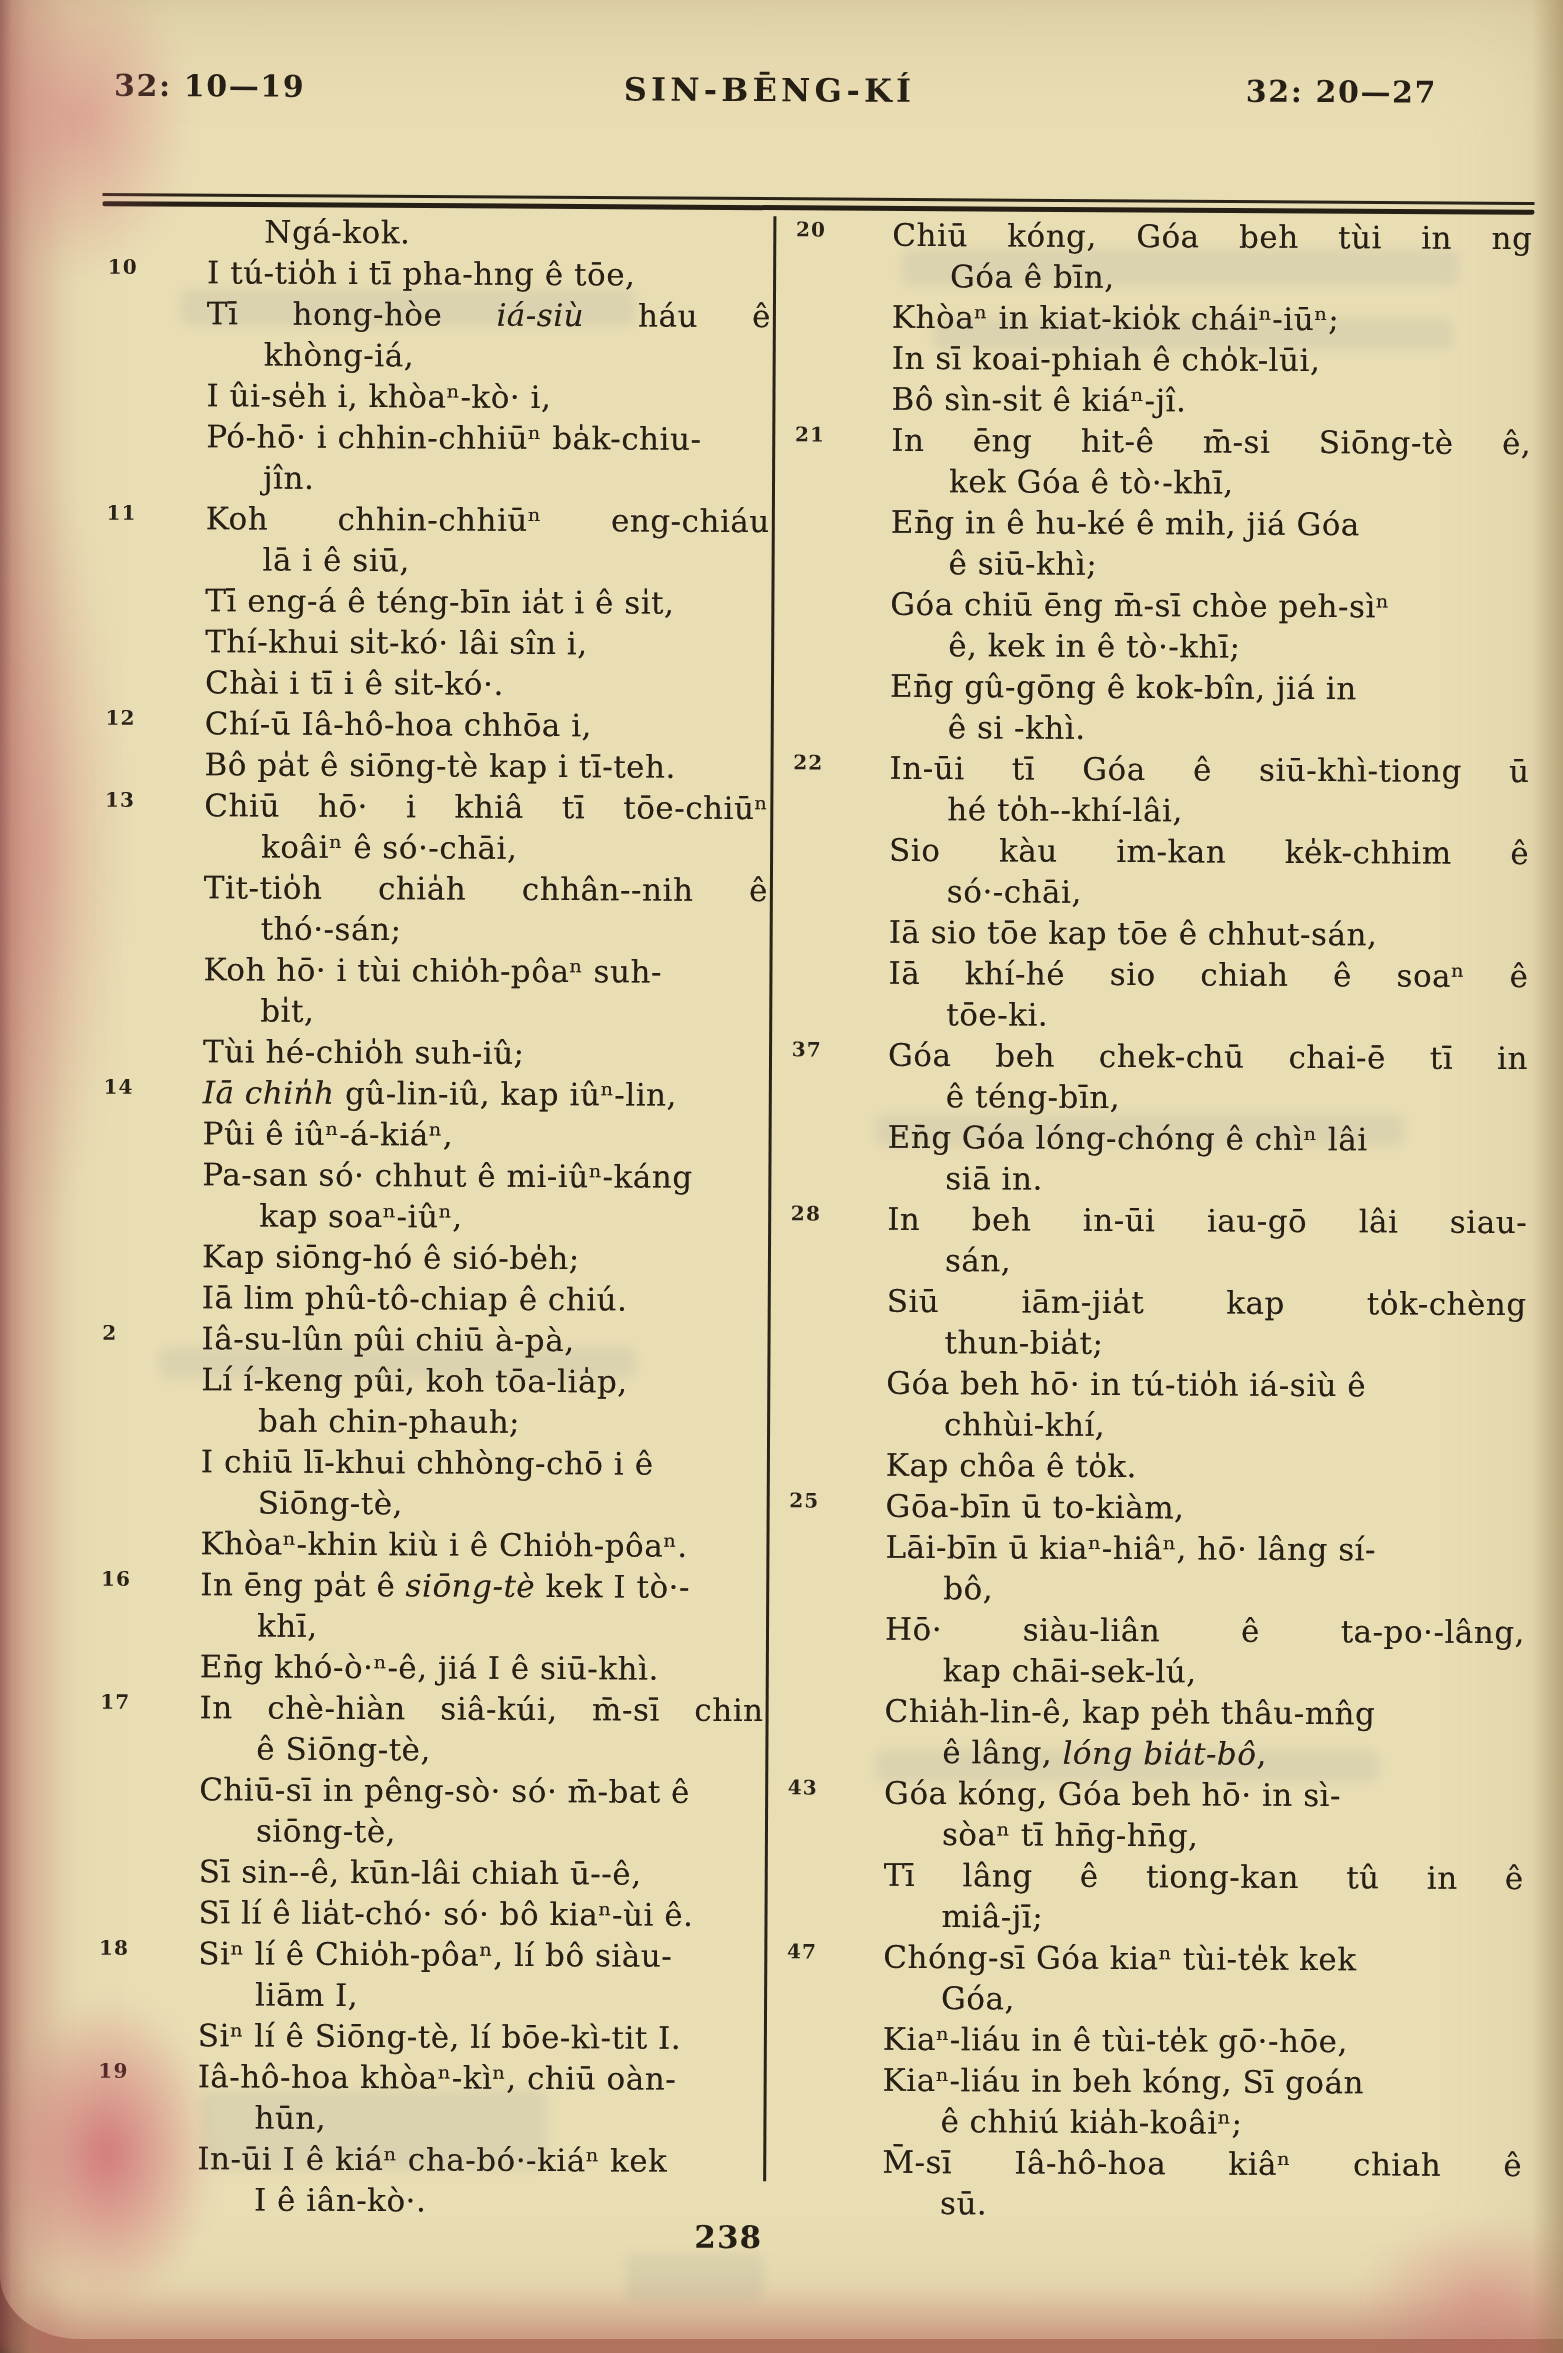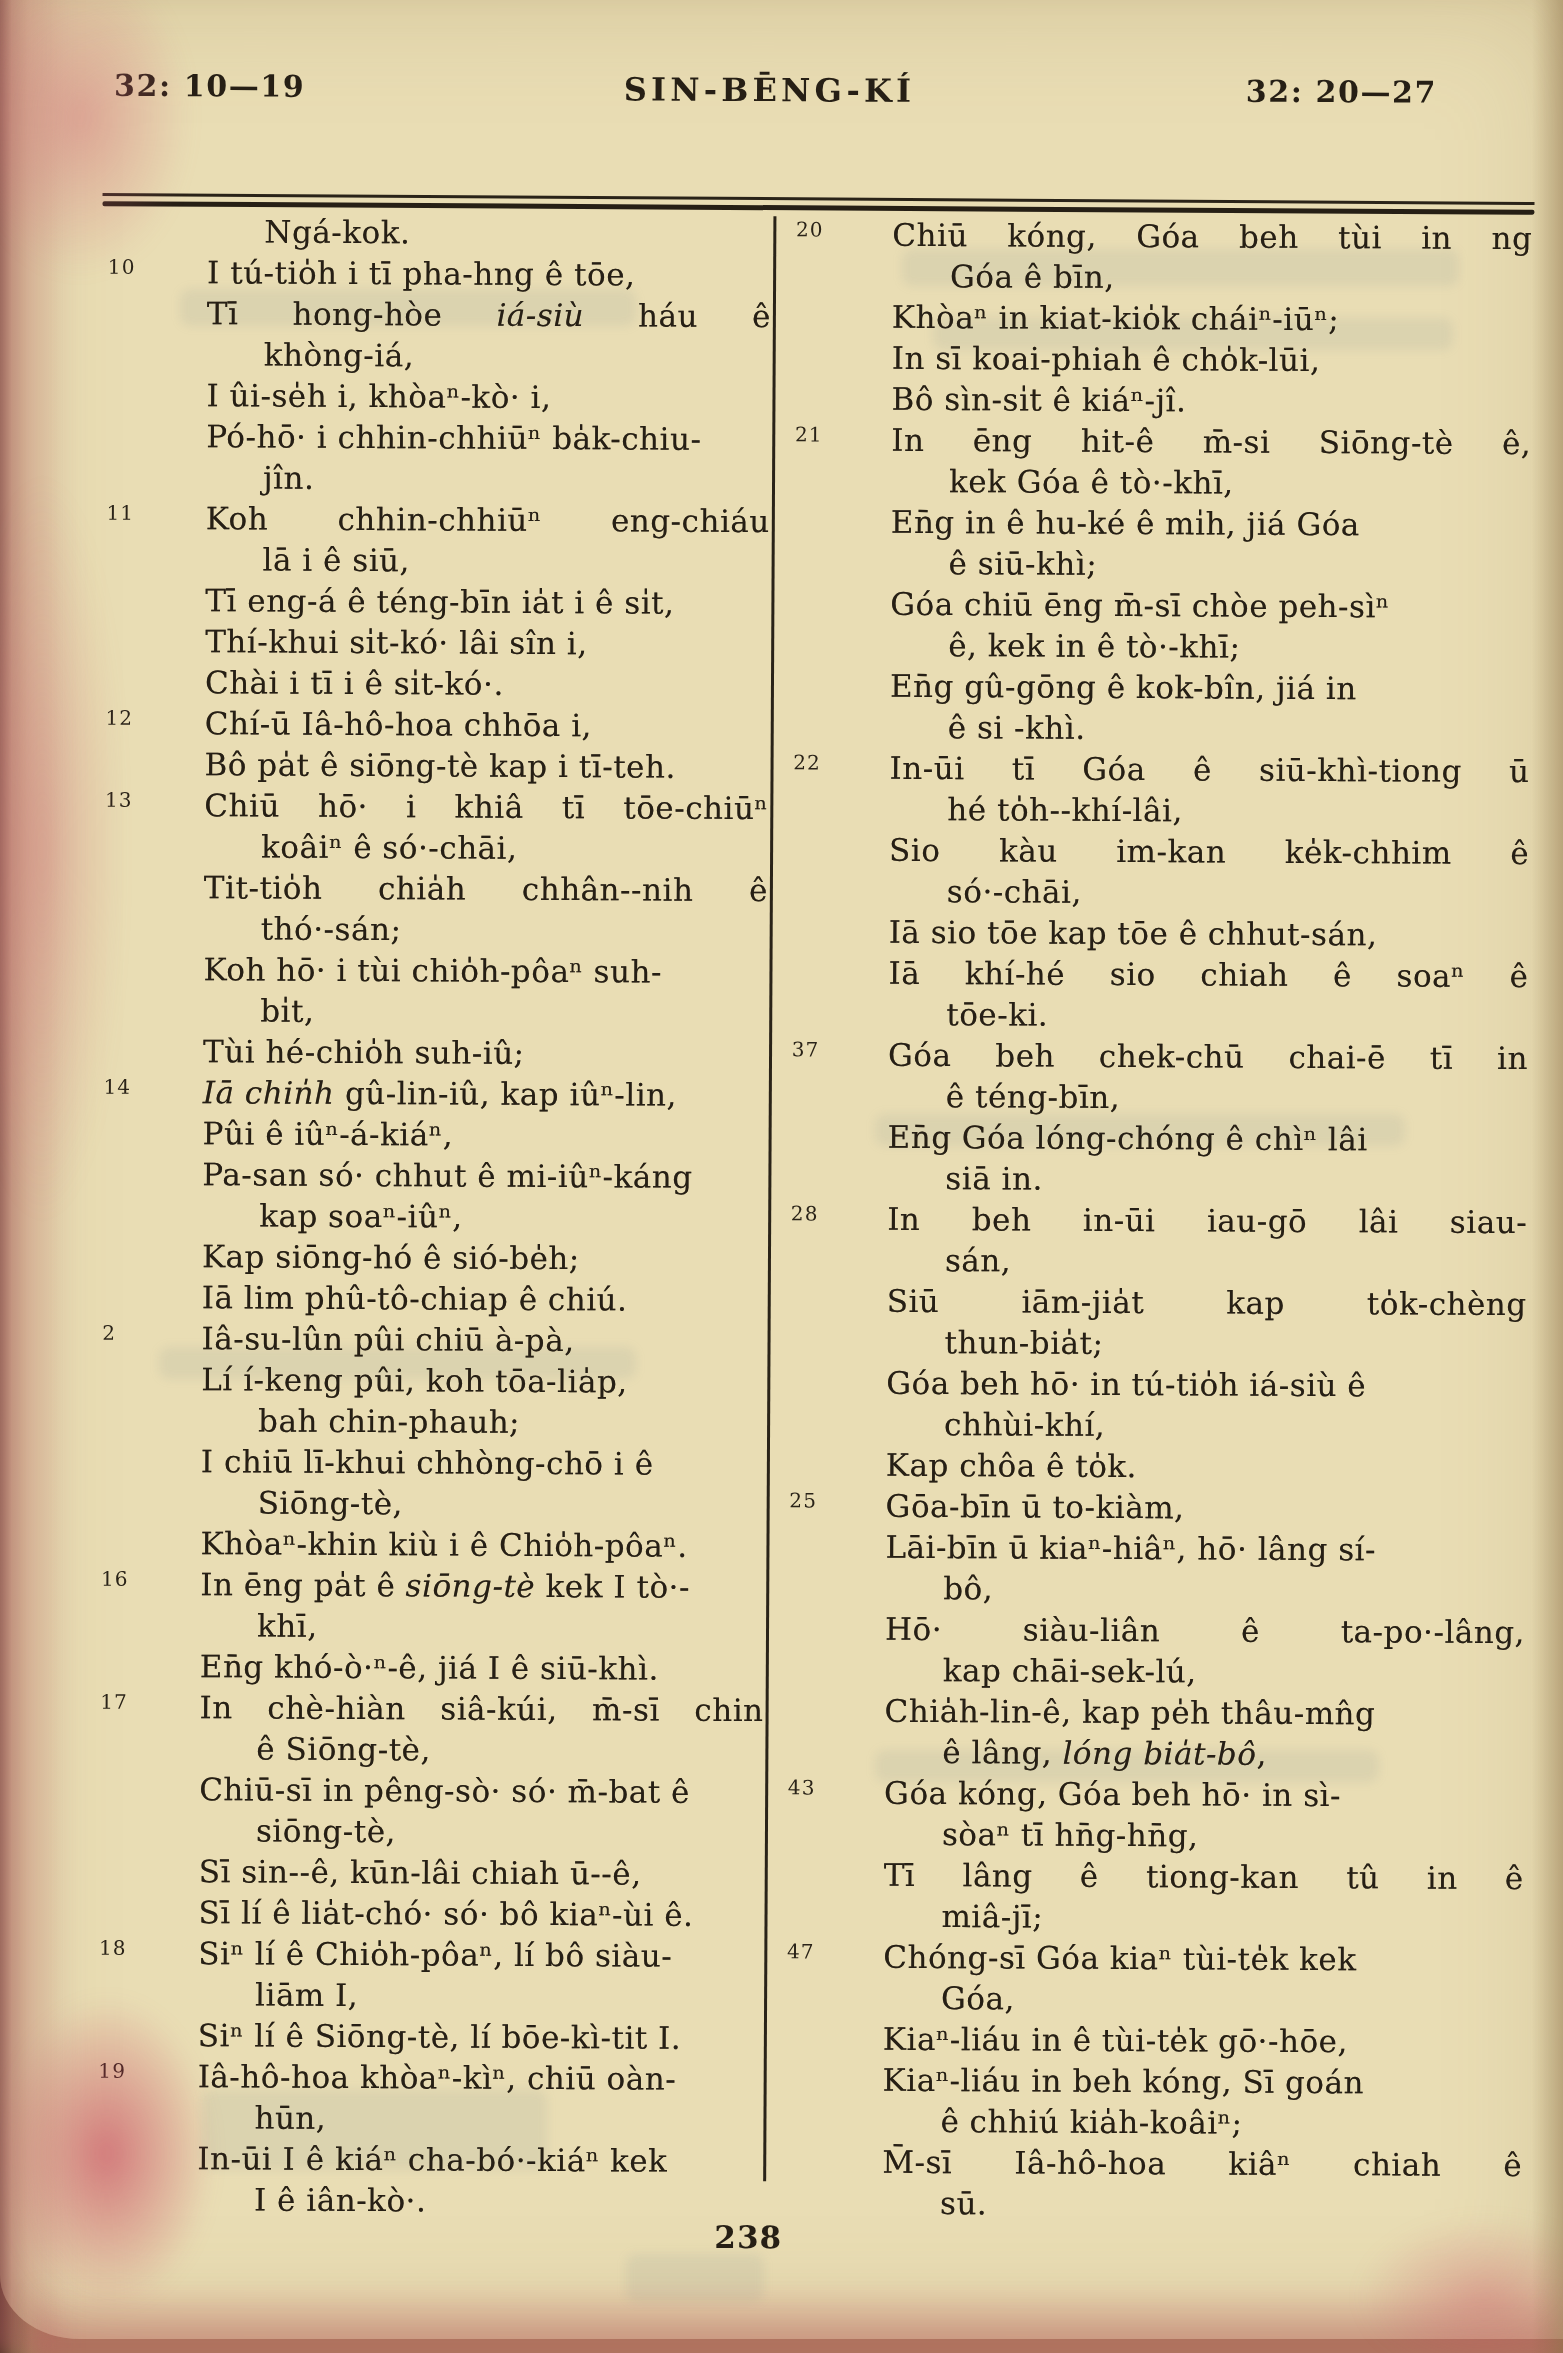--- a/index.html
+++ b/index.html
@@ -60,37 +60,37 @@
   .rule-a{position:absolute;left:103px;top:194px;width:1432px;height:2.7px;background:#2a2318;transform:rotate(.06deg);}
   .rule-b{position:absolute;left:103px;top:202px;width:1432px;height:5.3px;background:#261f15;border-radius:2.1px;transform:rotate(.04deg);}
   .divider{position:absolute;left:774px;top:213px;width:2.7px;height:1965px;background:#2a2318;}
 
   .col{position:absolute;top:211px;}
   .col-left{left:106px;width:668px;}
   .col-right{left:794px;width:743px;}
   .line{position:relative;height:41px;}
   .vnum{
     position:absolute;left:2.7px;top:3.2px;
-    font-size:20px;font-weight:normal;letter-spacing:1.1px;color:#2a2318;
+    font-size:20px;font-weight:bold;letter-spacing:1.1px;color:#2a2318;
   }
   .txt{
     display:inline-block;font-size:31px;line-height:41px;letter-spacing:0.5px;
     white-space:nowrap;color:#261f15;
     text-shadow:0 0 0.5px rgba(40,30,15,.55);
   }
   .col-left .ind0{margin-left:102px;}
   .col-left .ind1{margin-left:159px;}
   .col-right .ind0{margin-left:99px;}
   .col-right .ind1{margin-left:157px;}
   .col-left .just{width:564px;white-space:normal;text-align:justify;text-align-last:justify;}
   .col-right .just{width:640px;white-space:normal;text-align:justify;text-align-last:justify;}
   .txt i{font-style:italic;}
 
   .pagenum{
-    position:absolute;left:680px;top:2216px;width:159px;text-align:center;
+    position:absolute;left:660px;top:2216px;width:159px;text-align:center;
     font-size:31px;font-weight:bold;letter-spacing:1.1px;color:#261f15;
   }
 </style>
 </head>
 <body>
 
 <div class="book-under"></div>
 
 <div class="page">
   <div class="gutter"></div>

